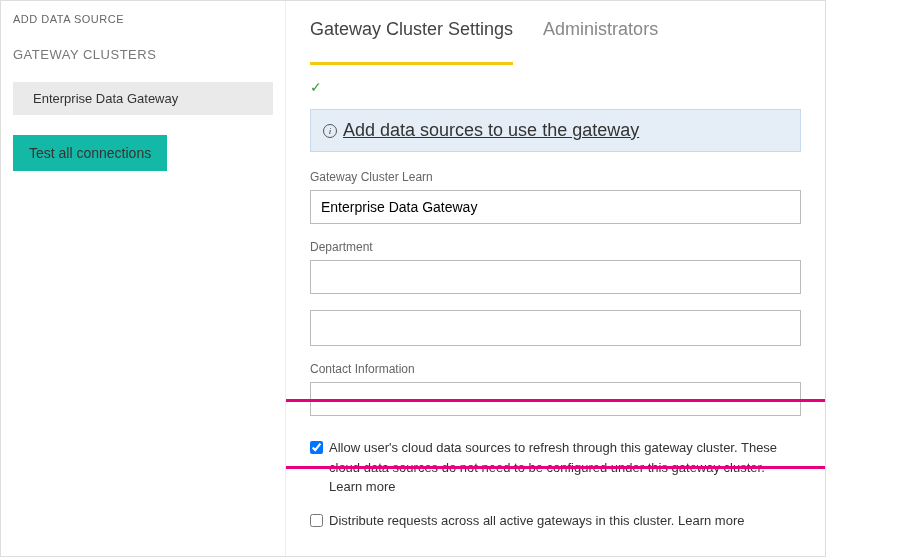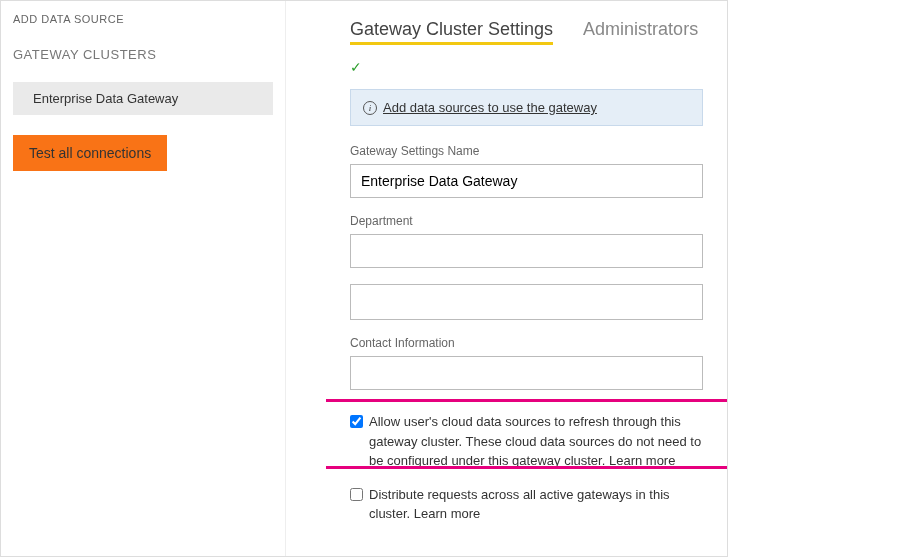--- a/index.html
+++ b/index.html
@@ -1,35 +1,35 @@
 <!DOCTYPE html>
 <html><head>
   <meta charset="utf-8">
   <style>
     * { box-sizing: border-box; margin: 0; padding: 0; }
     body { font-family: "Segoe UI", Arial, sans-serif; font-size: 13px; color: #333; background: #fff; }
-    .container { display: flex; width: 728px; height: 557px; border: 1px solid #ddd; gap: 40px; }
+    .container { display: flex; width: 826px; height: 557px; border: 1px solid #ddd; }
     
     .sidebar { width: 285px; padding: 12px 12px; border-right: 1px solid #eee; }
     .add-ds-link { font-size: 11px; color: #666; letter-spacing: 0.5px; margin-bottom: 22px; display: block; }
     .section-title { font-size: 13px; color: #777; letter-spacing: 0.5px; margin-bottom: 20px; }
     .cluster-item { background: #eaeaea; padding: 9px 20px; font-size: 13px; color: #333; margin-bottom: 20px; cursor: pointer; }
-    .test-btn { background: #f97316; border: none; padding: 10px 16px; font-size: 14px; color: #333; cursor: pointer; }
+    .test-btn { background: #14b8a6; border: none; padding: 10px 16px; font-size: 14px; color: #333; cursor: pointer; }
     
     .main { flex: 1; padding: 18px 24px 18px 24px; overflow: hidden; position: relative; }
     .tabs { display: flex; gap: 30px; margin-bottom: 14px; }
-    .tab { font-size: 18px; color: #888; padding-bottom: 2px; cursor: pointer; font-weight: 300; }
+    .tab { font-size: 18px; color: #888; padding-bottom: 22px; cursor: pointer; font-weight: 300; }
     .tab.active { color: #444; border-bottom: 3px solid #f2c811; }
     
     .status { display: flex; align-items: center; gap: 4px; margin-bottom: 14px; font-size: 13px; color: #444; }
     .check-icon { color: #2a9d2a; font-size: 14px; }
     
     .info-bar { background: #e5eef7; border: 1px solid #c8d9eb; padding: 10px 12px; display: flex; align-items: center; gap: 6px; margin-bottom: 18px; }
     .info-icon { width: 14px; height: 14px; border: 1px solid #555; border-radius: 50%; display: inline-flex; align-items: center; justify-content: center; font-size: 9px; font-style: italic; font-family: Georgia, serif; }
-    .info-link { color: #333; text-decoration: underline; font-size: 13px; }
+    .info-link { color: #333; text-decoration: underline; font-size: 18px; }
     
     .field-label { font-size: 12px; color: #666; margin-bottom: 6px; display: block; }
     .field-input { width: 100%; border: 1px solid #bbb; padding: 8px 10px; font-size: 14px; margin-bottom: 16px; font-family: inherit; }
     .field-input.tall { height: 36px; }
     
     .checkbox-row { display: flex; align-items: flex-start; gap: 6px; margin-bottom: 14px; font-size: 13px; color: #333; line-height: 1.5; }
     .checkbox-row input[type=checkbox] { margin-top: 3px; flex-shrink: 0; }
     .checkbox-row .learn-more { cursor: pointer; }
     
     .highlight-box { position: absolute; border: 3px solid #e6007e; pointer-events: none; }
@@ -53,21 +53,21 @@
 
     <div class="status">
       <span class="check-icon">✓</span>
     </div>
 
     <div class="info-bar">
       <span class="info-icon">i</span>
       <a class="info-link">Add data sources to use the gateway</a>
     </div>
 
-    <label class="field-label">Gateway Settings Name</label>
+    <label class="field-label">Gateway Cluster Learn</label>
     <input class="field-input" value="Enterprise Data Gateway" style="">
 
     <label class="field-label">Department</label>
     <input class="field-input" value="" style="">
 
     <input class="field-input tall" value="" style="">
 
     <label class="field-label">Contact Information</label>
     <input class="field-input" style="margin-bottom: 22px;" value="">
 

